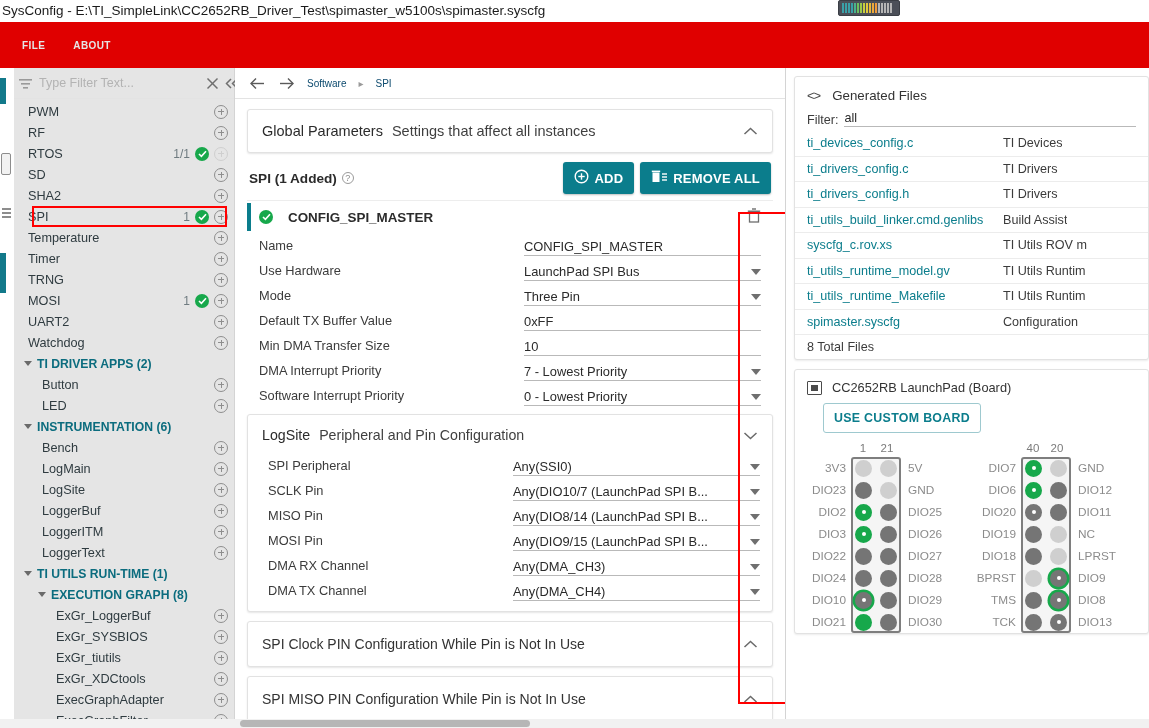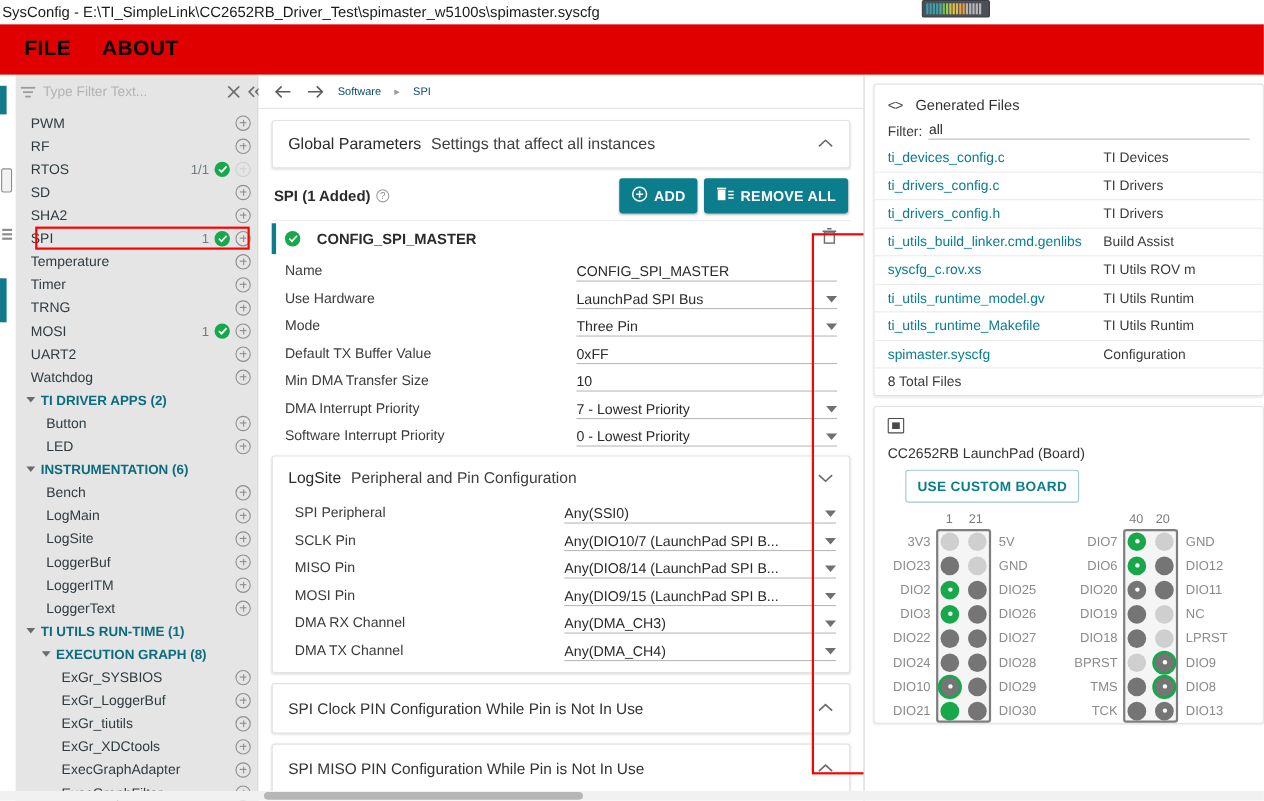--- a/index.html
+++ b/index.html
@@ -22,21 +22,21 @@
     display: flex; align-items: center; padding: 2px 3px; gap: 1px;
   }
   .tb-widget i { display: block; width: 2px; height: 10px; }
 
   
   .menubar {
     height: 46px; background: #e00000; display: flex; align-items: center;
     padding-left: 8px; gap: 0px;
   }
   .menubar .mi {
-    color: #000000; font-size: 19px; font-weight: bold; letter-spacing: .4px;
+    color: #e5e5e5; font-size: 10px; font-weight: bold; letter-spacing: .4px;
     padding: 6px 14px; cursor: default;
   }
 
   
   .body { display: flex; height: 660px; }
 
   
   .rail { width: 14px; background: #ffffff; position: relative; flex: none; }
   .rail .mark { position: absolute; left: 0; width: 6px; background: #12798a; }
   .rail .m1 { top: 10px; height: 26px; }
@@ -203,21 +203,21 @@
     padding: 0 0 0 12px; font-size: 12.6px;
   }
   .filerow:first-of-type { border-top: none; }
   .fname { color: #0b7d8c; width: 196px; flex: none; white-space: nowrap; overflow: hidden; cursor: pointer; }
   .ftype { color: #3b3b3b; white-space: nowrap; overflow: hidden; }
   .totalrow {
     height: 25px; display: flex; align-items: center; padding-left: 12px;
     font-size: 12.6px; color: #3b3b3b; border-top: 1px solid #ececec;
   }
 
-  .board-head { display: flex; align-items: flex-start; gap: 10px; padding: 10px 12px 6px 12px; flex-direction: column; }
+  .board-head { display: flex; align-items: center; gap: 10px; padding: 10px 12px 6px 12px; }
   .chip-icon {
     width: 15px; height: 14px; border: 1.6px solid #4a4a4a; border-radius: 1px;
     position: relative; flex: none; display: flex; align-items: center; justify-content: center;
   }
   .chip-icon::before {
     content: ""; width: 7px; height: 6px; background: #4a4a4a;
   }
   .board-head .bt { font-size: 12.8px; color: #333; }
   .custom-btn {
     margin: 2px 12px 9px 28px; border: 1px solid #9ec9cf; border-radius: 3px;
@@ -440,25 +440,25 @@
           </div>
           <div class="trow group">
             <span class="caret" style="margin-left: 10px;"></span>
             <span class="label">TI UTILS RUN-TIME (1)</span>
           </div>
           <div class="trow group">
             <span class="caret" style="margin-left: 24px;"></span>
             <span class="label">EXECUTION GRAPH (8)</span>
           </div>
           <div class="trow">
+            <span class="label" style="padding-left: 42px;">ExGr_LoggerBuf</span>
+            <span class="plus"></span>
+          </div>
+          <div class="trow">
             <span class="label" style="padding-left: 42px;">ExGr_SYSBIOS</span>
-            <span class="plus"></span>
-          </div>
-          <div class="trow">
-            <span class="label" style="padding-left: 42px;">ExGr_LoggerBuf</span>
             <span class="plus"></span>
           </div>
           <div class="trow">
             <span class="label" style="padding-left: 42px;">ExGr_tiutils</span>
             <span class="plus"></span>
           </div>
           <div class="trow">
             <span class="label" style="padding-left: 42px;">ExGr_XDCtools</span>
             <span class="plus"></span>
           </div>

